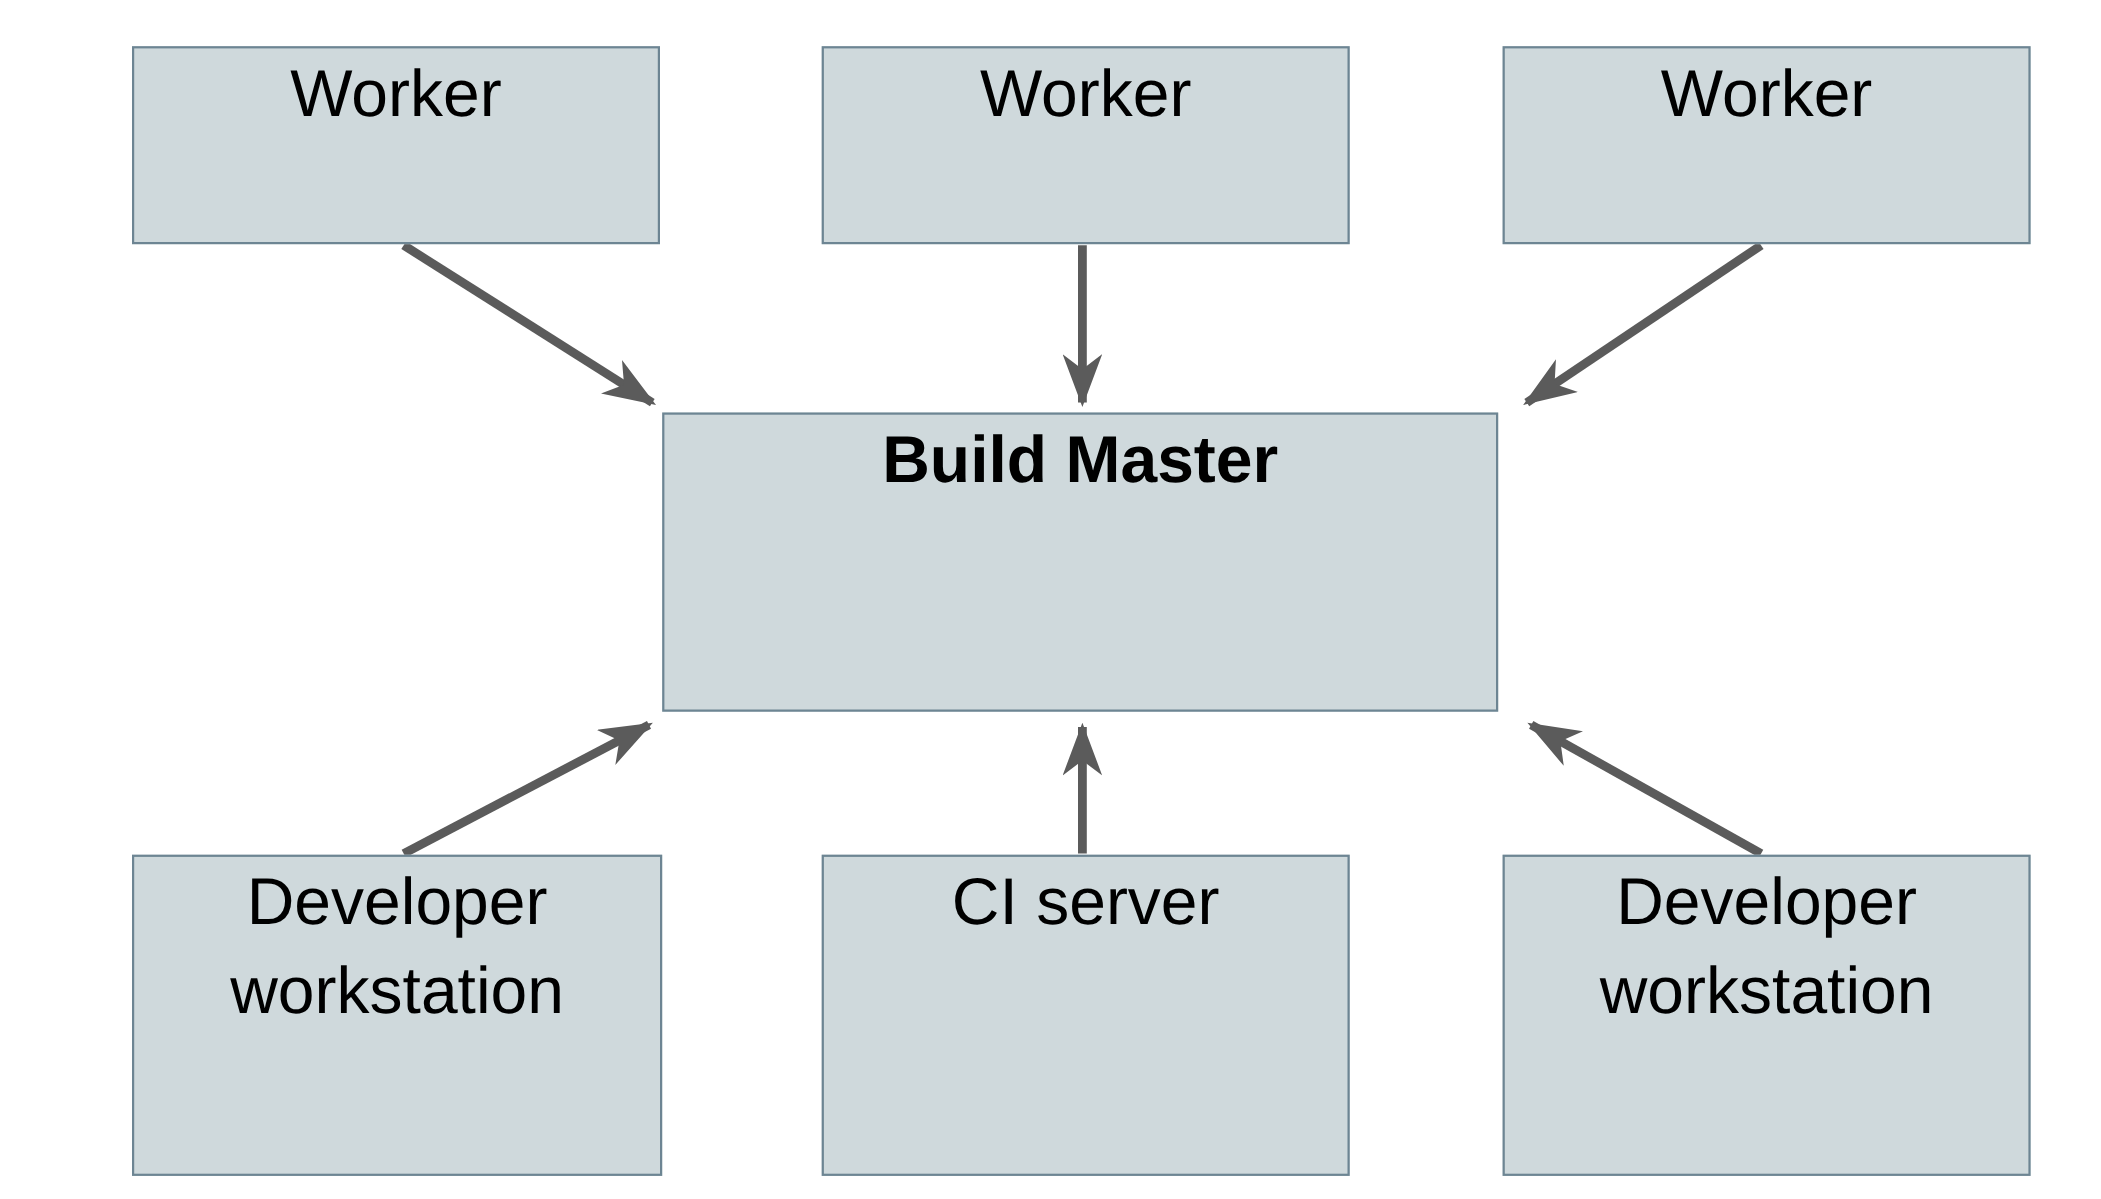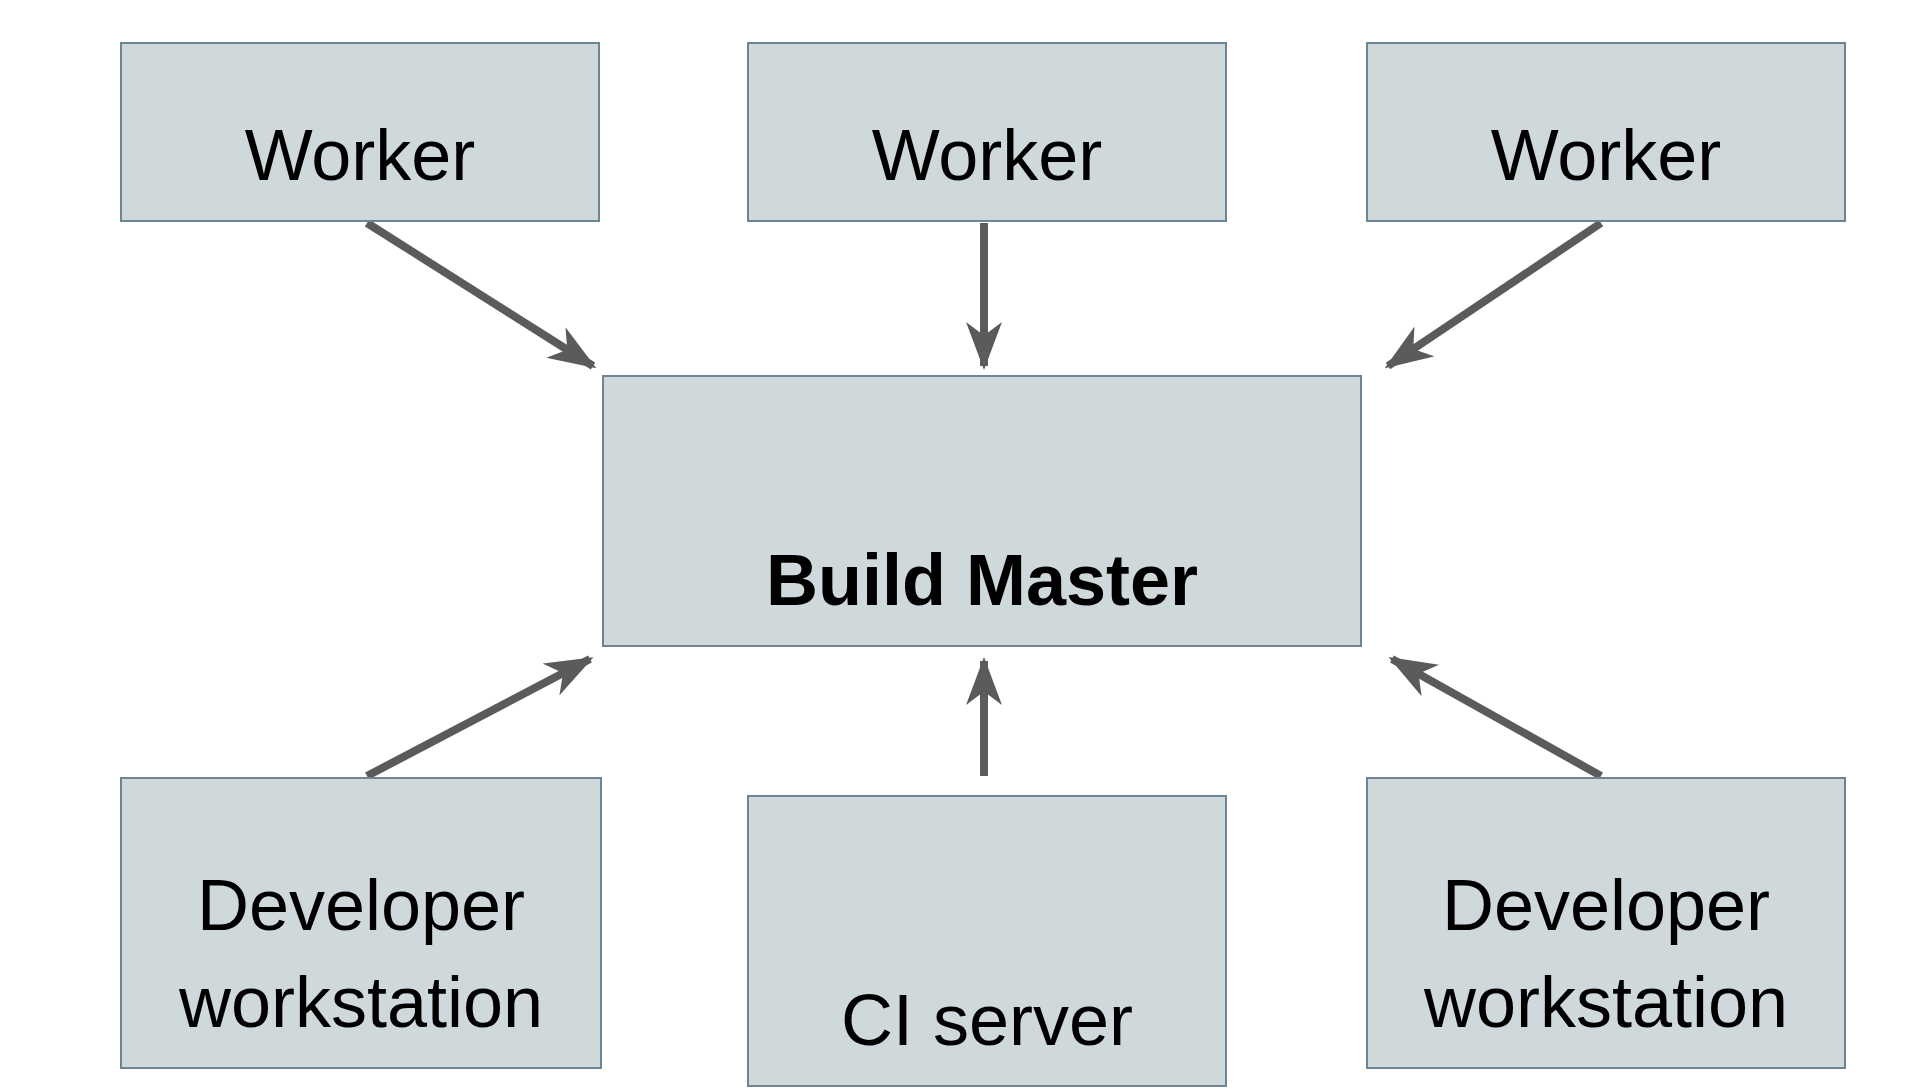--- a/index.html
+++ b/index.html
@@ -22,37 +22,37 @@
     width: 1910px;
     height: 1090px;
     pointer-events: none;
   }
   .node {
     position: absolute;
     box-sizing: border-box;
     background: #cfd9dc;
     border: 2px solid #6d8593;
     display: flex;
-    align-items: flex-end;
+    align-items: flex-start;
     justify-content: center;
     text-align: center;
-    font-size: 72px;
+    font-size: 60px;
     line-height: 1.35;
     color: #000000;
-    padding: 16px 18px;
+    padding: 0 18px;
   }
   
   .worker-1      { left: 120px;  top: 42px;  width: 480px; height: 180px; }
   .worker-2      { left: 747px;  top: 42px;  width: 480px; height: 180px; }
   .worker-3      { left: 1366px; top: 42px;  width: 480px; height: 180px; }
   
   .build-master  { left: 602px;  top: 375px; width: 760px; height: 272px; font-weight: bold; }
   
   .dev-1         { left: 120px;  top: 777px; width: 482px; height: 292px; }
-  .ci-server     { left: 747px;  top: 777px; width: 480px; height: 292px; margin-top: 18px; }
+  .ci-server     { left: 747px;  top: 777px; width: 480px; height: 292px; }
   .dev-2         { left: 1366px; top: 777px; width: 480px; height: 292px; }
 
   .edge {
     stroke: #5b5b5b;
     stroke-width: 8;
     fill: none;
   }
 </style>
 </head>
 <body>

